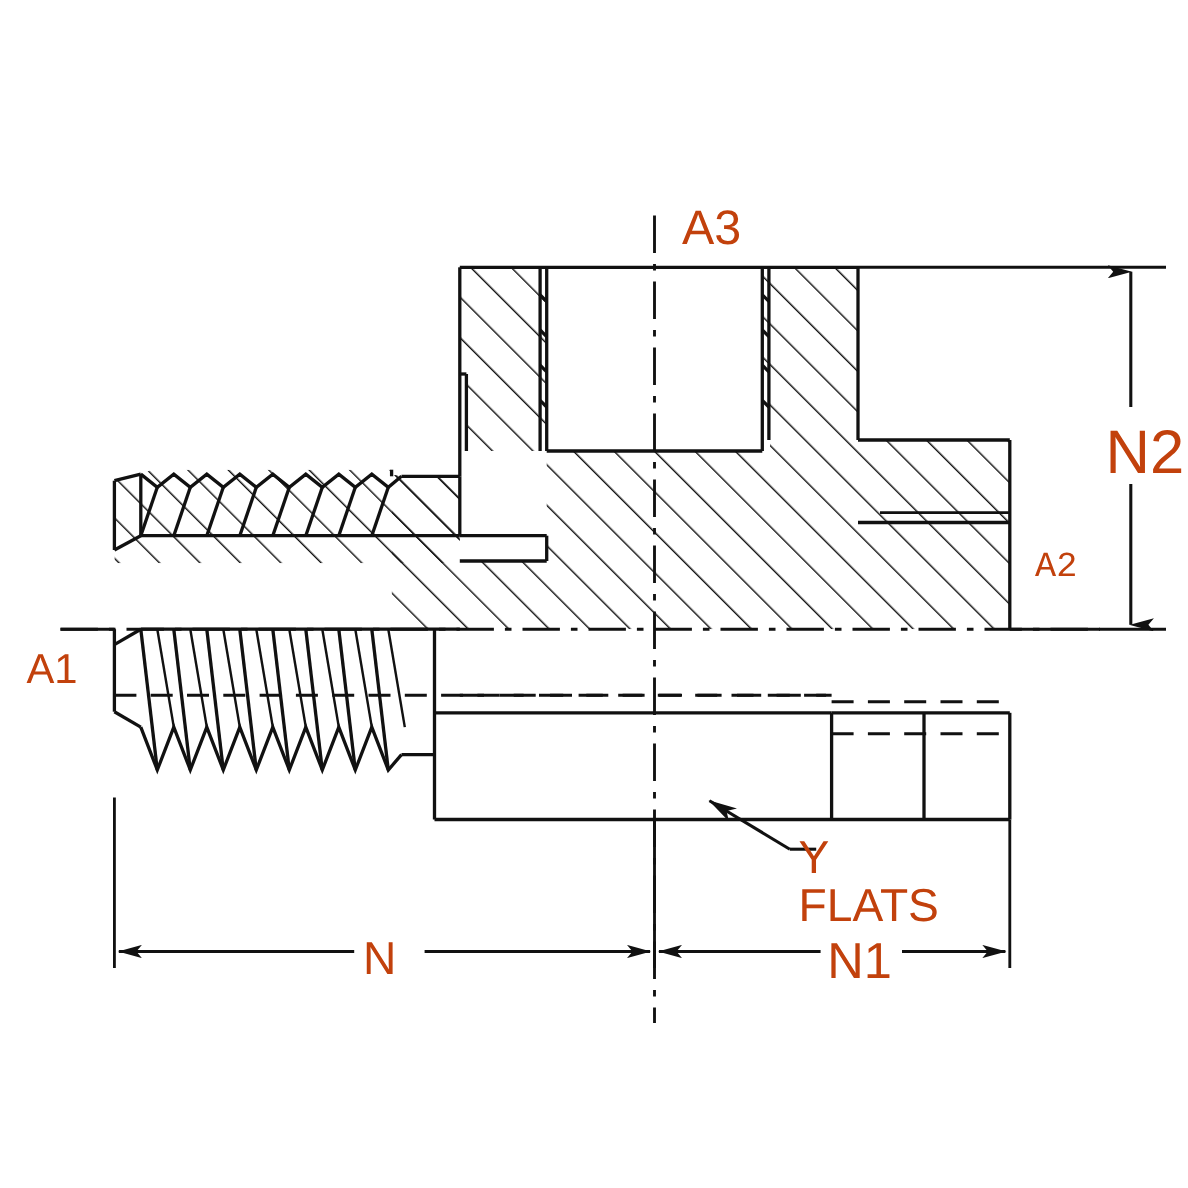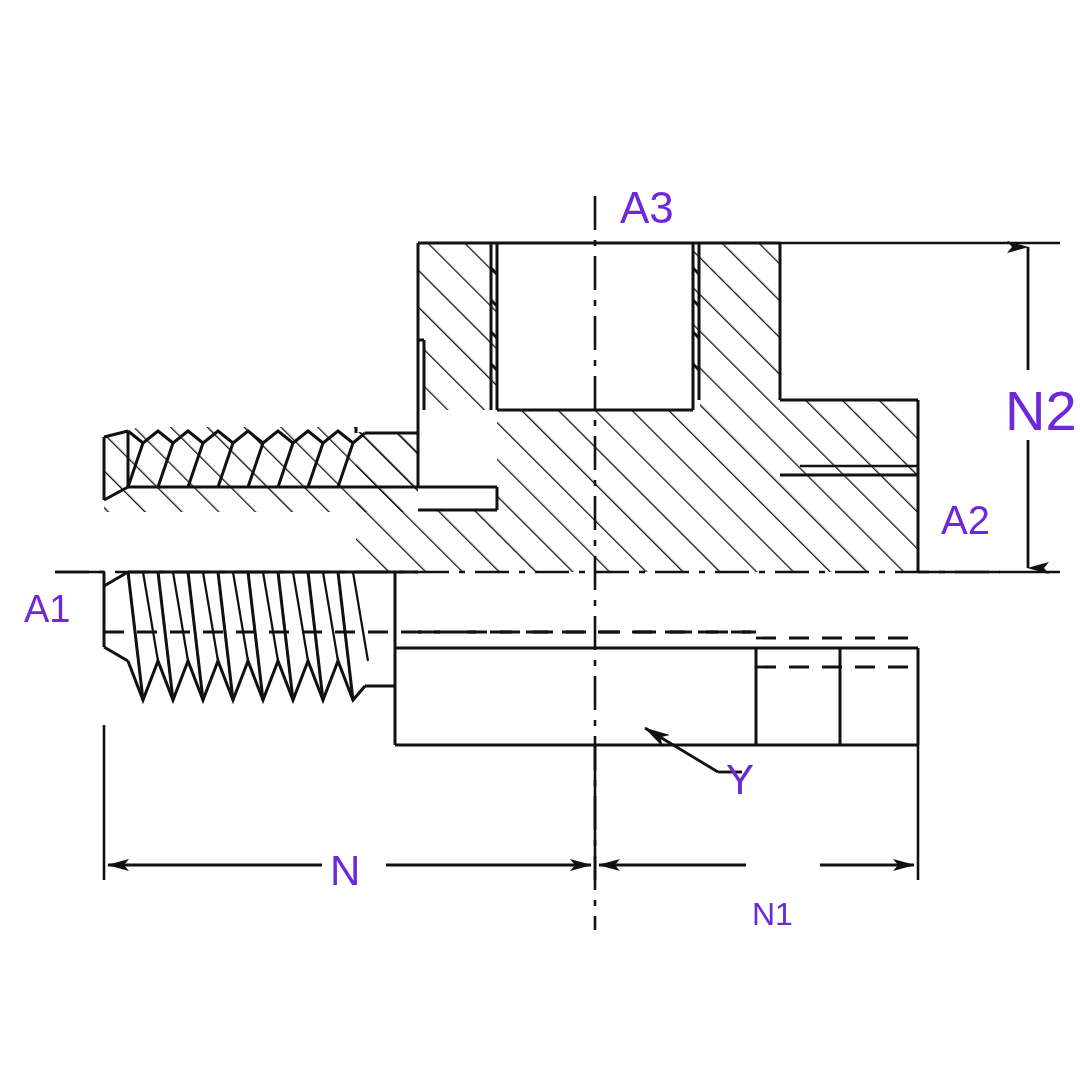--- a/index.html
+++ b/index.html
@@ -1,29 +1,29 @@
 <!DOCTYPE html>
 <html><head>
 <meta charset="utf-8">
 <style>
   html,body{margin:0;padding:0;background:#ffffff;}
   body{width:1080px;height:1080px;overflow:hidden;
        font-family:"Liberation Sans",sans-serif;}
   #stage{position:relative;width:1080px;height:1080px;background:#fff;}
   svg#dwg{position:absolute;left:0;top:0;width:1080px;height:1080px;}
   .lbl{position:absolute;font-family:"Liberation Sans",sans-serif;
-       font-weight:400;color:#6d28d9;white-space:nowrap;line-height:1;}
+       font-weight:400;color:#c2410c;white-space:nowrap;line-height:1;}
   .lbl-a3{left:620px;top:186px;font-size:44px;}
   .lbl-n2{left:1005px;top:383px;font-size:56px;}
-  .lbl-a2{left:941px;top:500px;font-size:40px;}
+  .lbl-a2{left:941px;top:500px;font-size:32px;font-family:Liberation Mono, monospace;}
   .lbl-a1{left:24px;top:590px;font-size:38px;}
   .lbl-y{left:726px;top:759px;font-size:42px;}
   .lbl-flats{left:726px;top:802px;font-size:42px;}
   .lbl-n{left:330px;top:850px;font-size:42px;}
-  .lbl-n1{left:752px;top:850px;font-size:32px;margin-top:48px;}
+  .lbl-n1{left:752px;top:850px;font-size:46px;}
 </style>
 </head>
 <body>
 
 <div id="stage">
 
 <svg id="dwg" viewBox="0 0 1080 1080">
   <defs>
 
     <pattern id="hatch" width="26" height="26" patternTransform="rotate(-45)" patternUnits="userSpaceOnUse">
@@ -248,16 +248,17 @@
       <path d="M718,772 L742,772"></path>
     </g>
   </g>
 </svg>
 
 <div class="lbl lbl-a3">A3</div>
 <div class="lbl lbl-n2">N2</div>
 <div class="lbl lbl-a2">A2</div>
 <div class="lbl lbl-a1">A1</div>
 <div class="lbl lbl-y">Y</div>
+<div class="lbl lbl-flats">FLATS</div>
 <div class="lbl lbl-n">N</div>
 <div class="lbl lbl-n1">N1</div>
 
 </div>
 
 </body></html>

